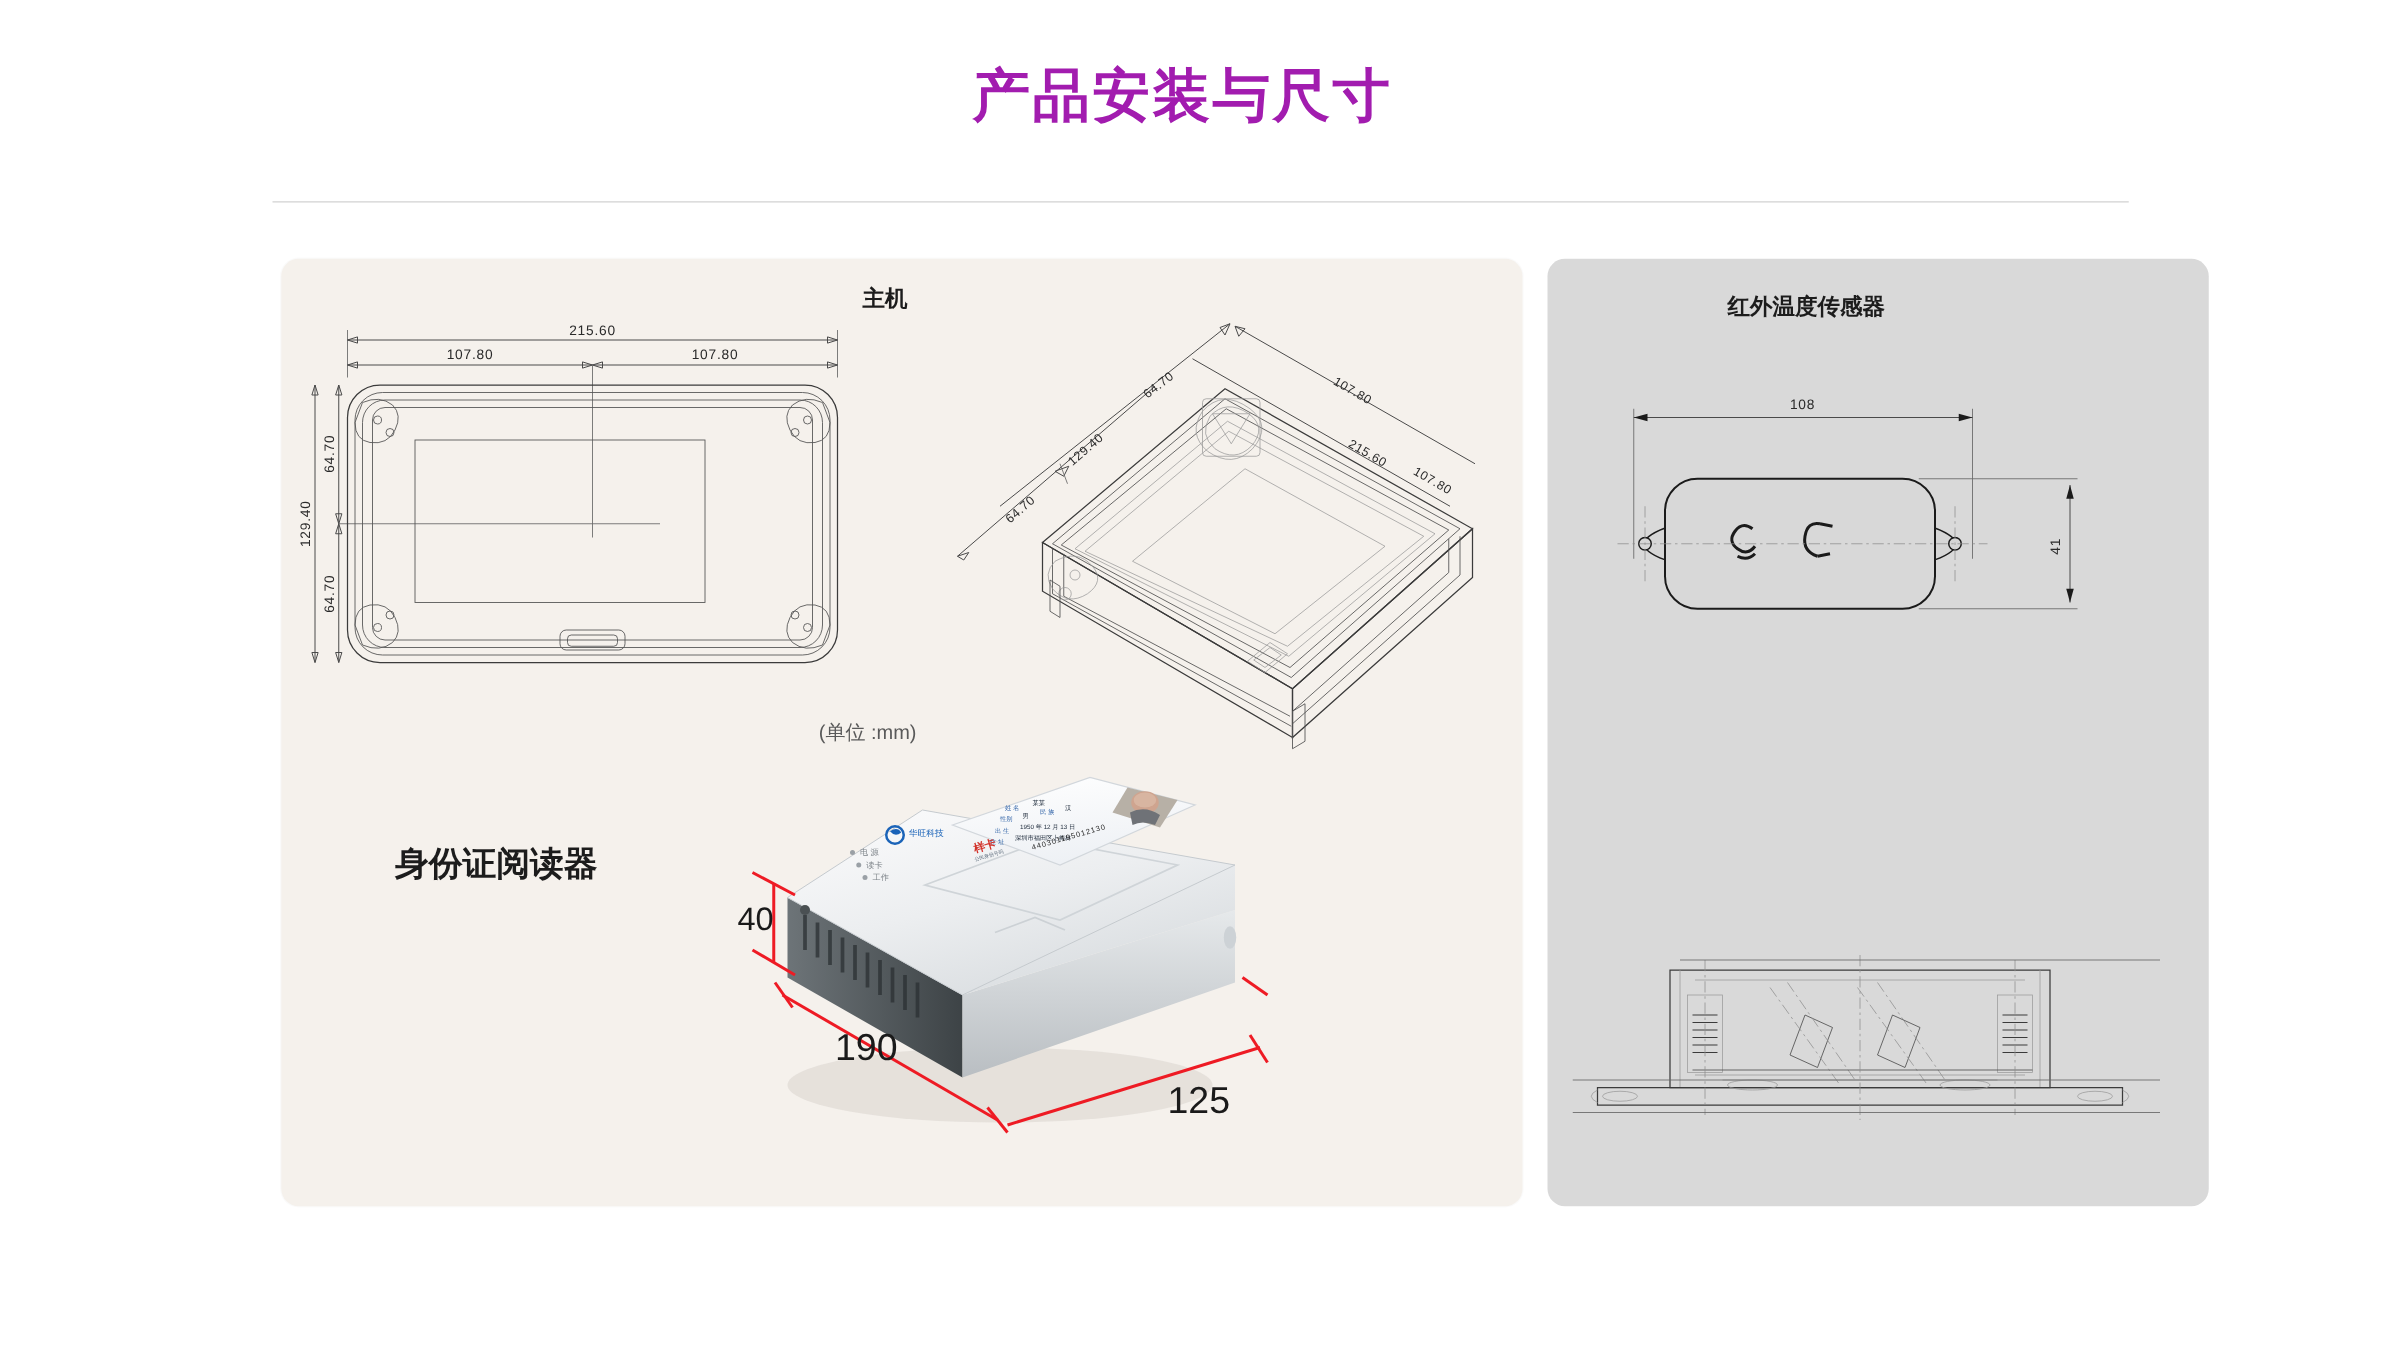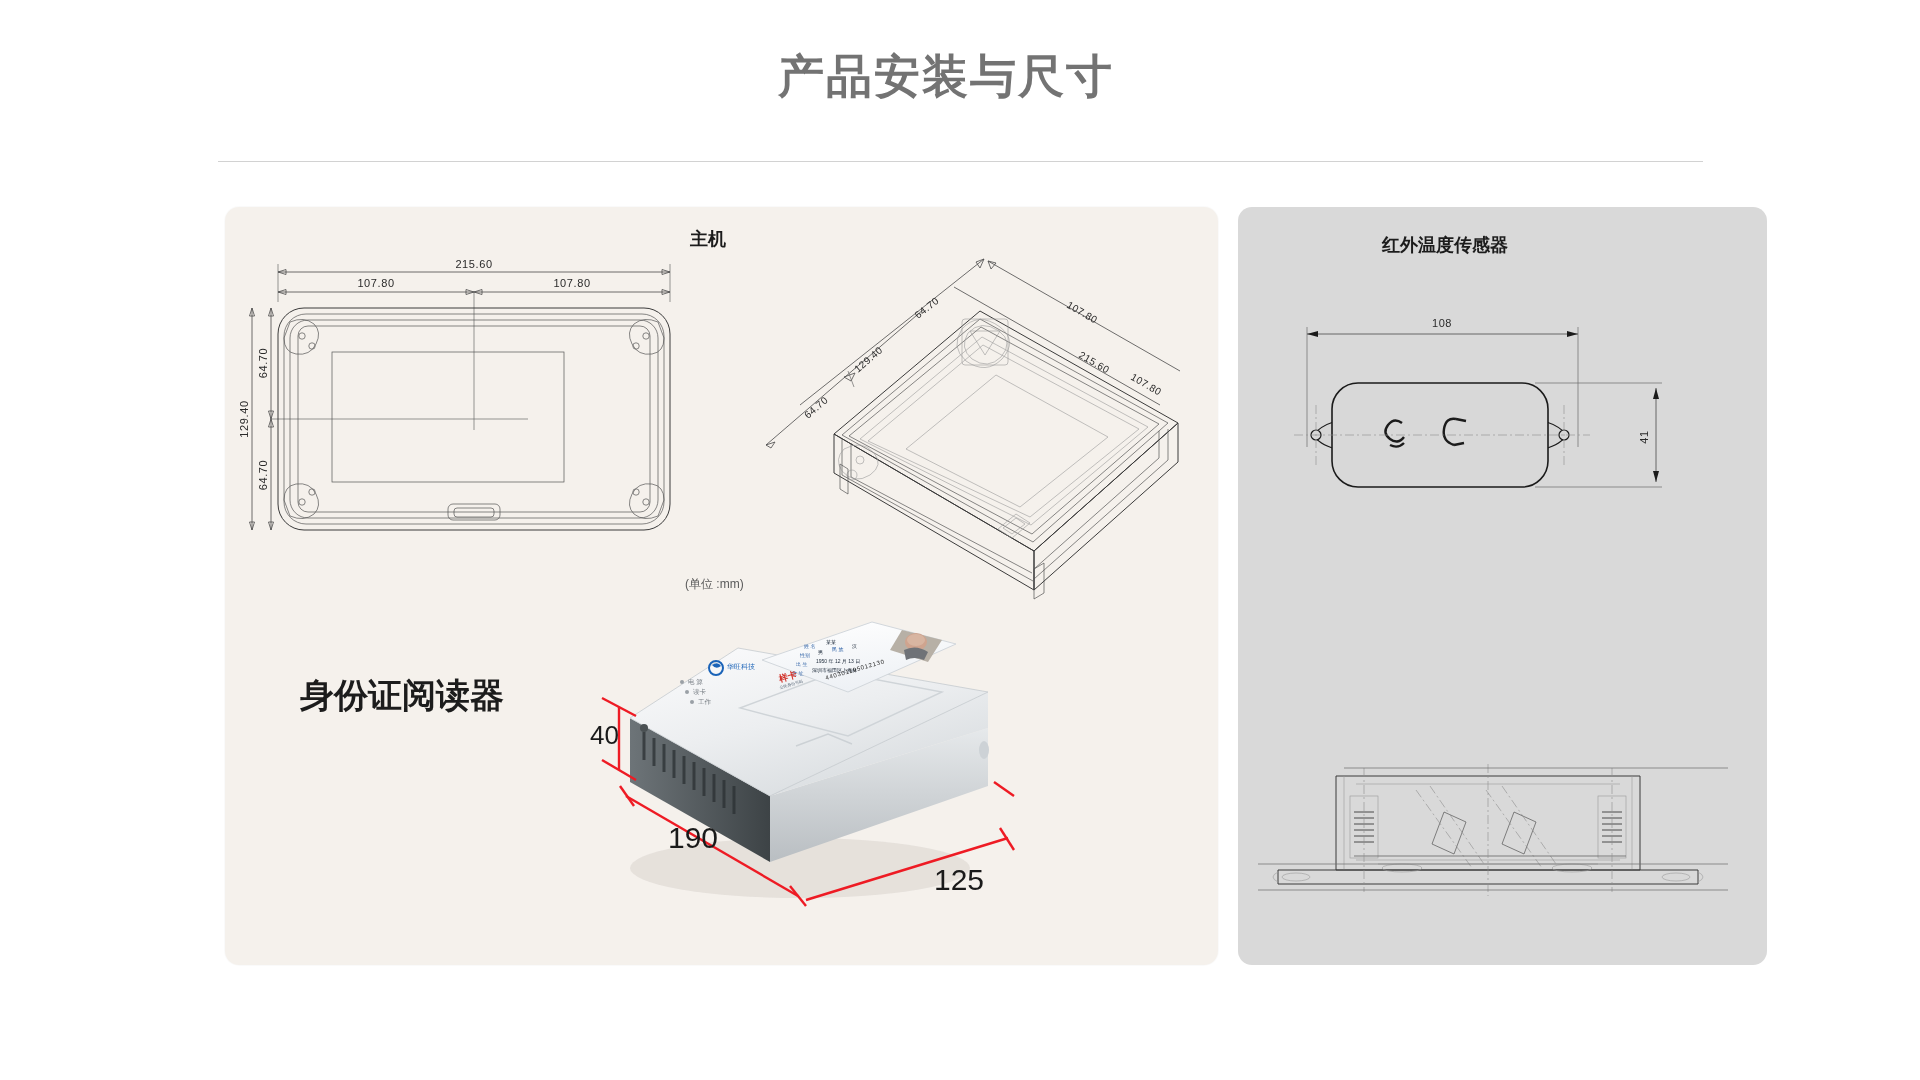--- a/index.html
+++ b/index.html
@@ -11,21 +11,21 @@
     overflow:hidden;
     position:relative;
   }
   
   .page-title{
     position:absolute;
     top:46px;left:0;width:1892px;
     text-align:center;
     font-size:46px;
     font-weight:700;
-    color:#737373;
+    color:#a21caf;
     letter-spacing:2px;
     line-height:60px;
   }
   .title-rule{
     position:absolute;
     top:161px;left:218px;
     width:1485px;height:1px;
     background:#d2d2d2;
   }
   
@@ -46,30 +46,29 @@
     background:#d9d9d9;
   }
   .panel-title{
     position:absolute;
     font-size:18px;
     font-weight:600;
     color:#1c1c1c;
     white-space:nowrap;
   }
   #host-title{left:690px;top:227px;}
-  #reader-title{left:300px;top:673px;font-size:34px;}
+  #reader-title{left:316px;top:673px;font-size:27px;}
   #sensor-title{left:1382px;top:233px;}
 
   .unit-note{
     position:absolute;
     left:655px;top:576px;
-    font-size:12px;
+    font-size:16px;
     color:#5a5a5a;
     white-space:nowrap;
-    margin-left:30px;
   }
 
   
   svg{display:block;}
   .tdraw{position:absolute;}
   .dim-txt{
     font-family:"Liberation Sans","DejaVu Sans",sans-serif;
     font-size:11px;
     fill:#2a2a2a;
     letter-spacing:0.6px;

